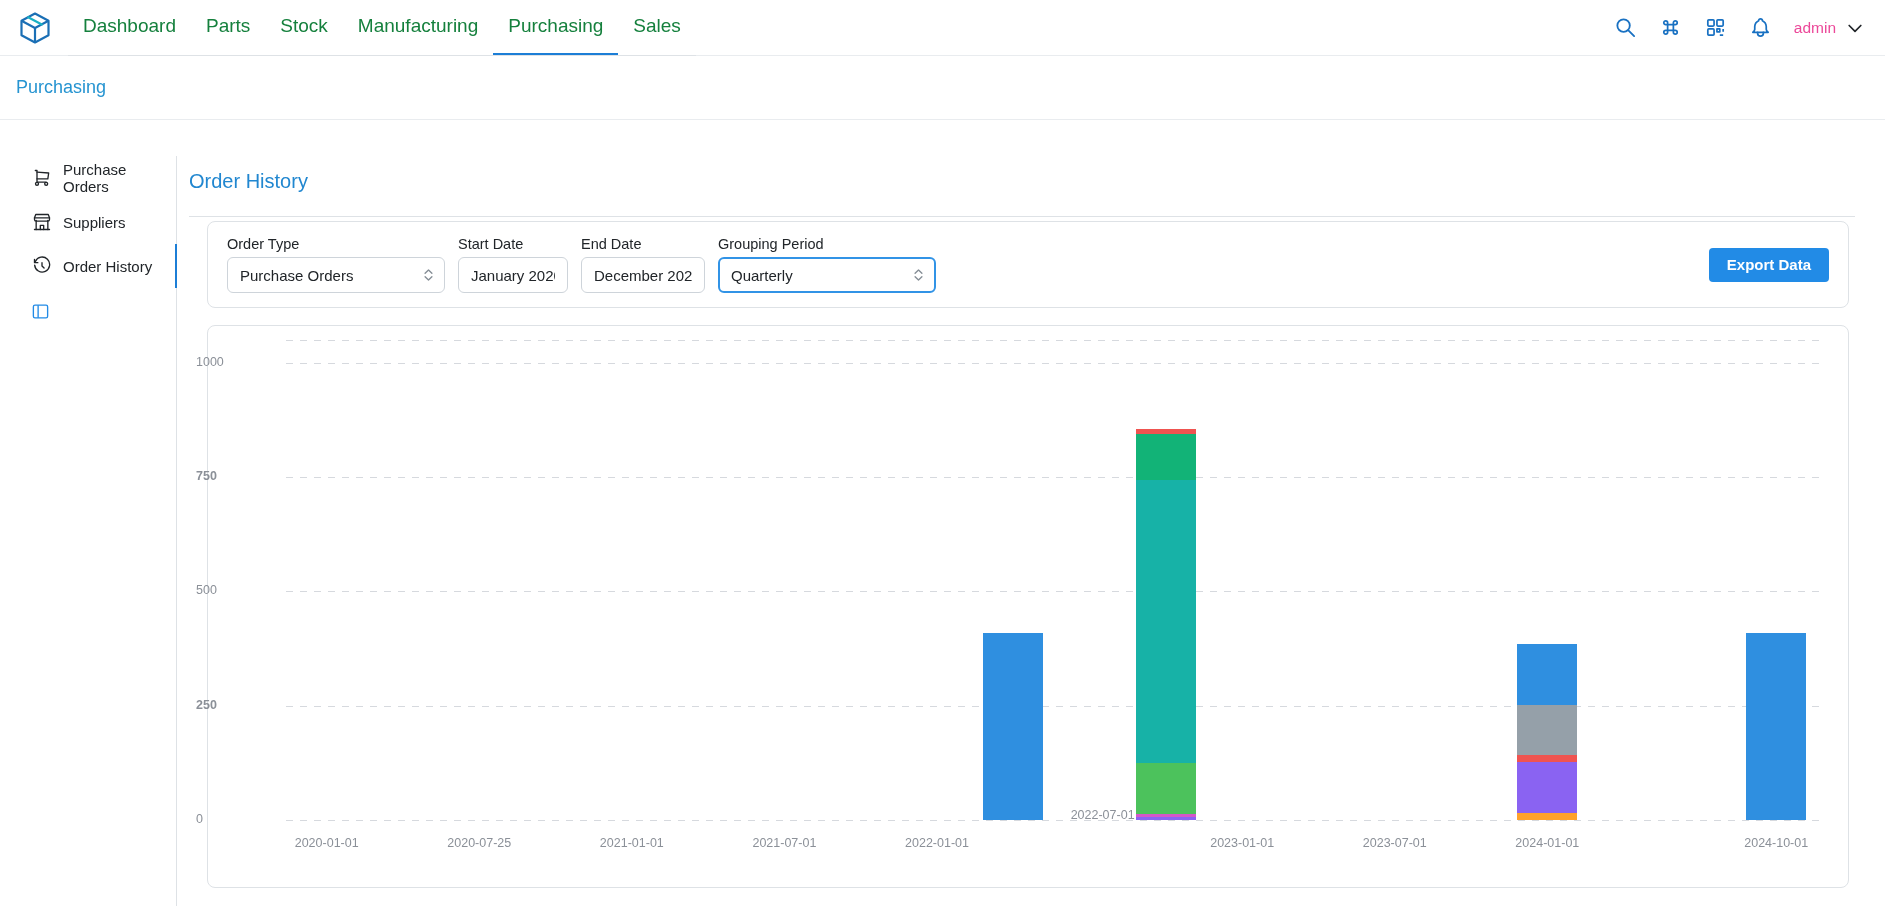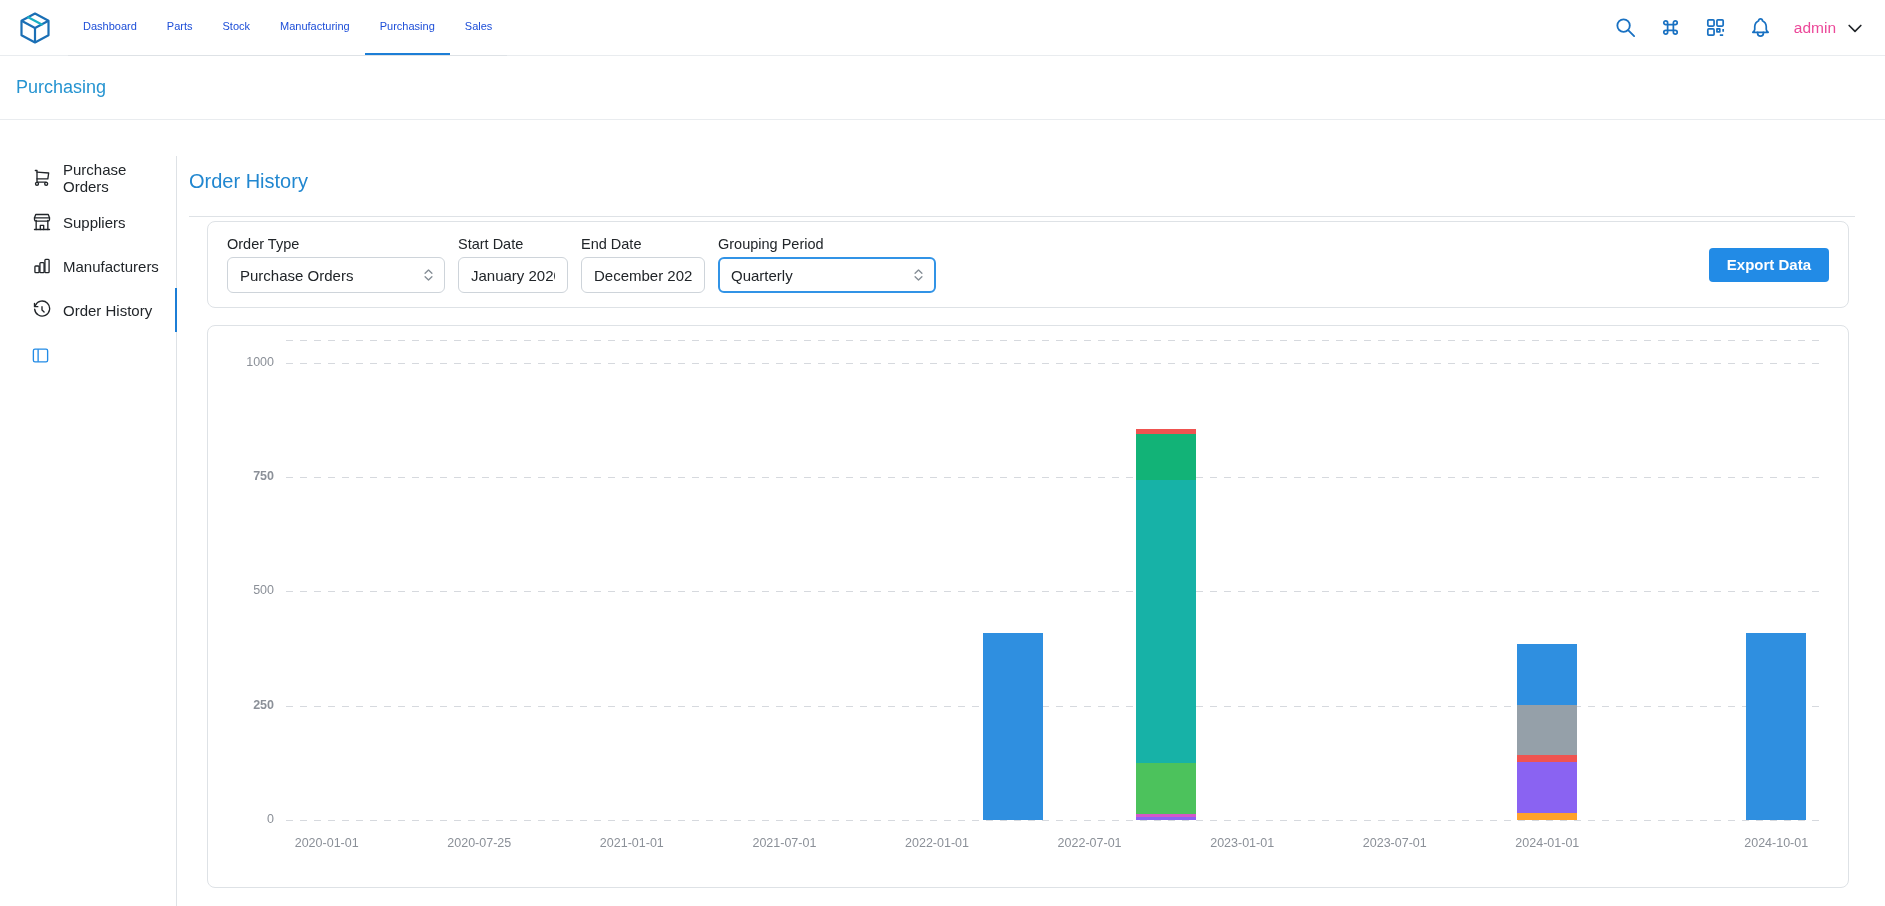--- a/index.html
+++ b/index.html
@@ -8,21 +8,21 @@
     width: 1885px; height: 906px; overflow: hidden;
     font-family: "Liberation Sans", sans-serif;
     background: #fff; color: #212529;
   }
   svg { display: block; }
 
   
   .topbar { height: 56px; display: flex; align-items: center; padding: 0 20px 0 12px; border-bottom: 1px solid #e9ecef; }
   .logo { width: 34px; height: 34px; margin: 0 16px 0 6px; flex-shrink: 0; cursor: pointer; }
   .tabs { display: flex; height: 56px; border-bottom: 1px solid #dee2e6; }
-  .tab { padding: 4px 15px; display: flex; align-items: center; font-size: 11px; cursor: pointer; border-bottom: 2px solid transparent; color: #1d4ed8; }
+  .tab { padding: 4px 15px; display: flex; align-items: center; font-size: 19px; cursor: pointer; border-bottom: 2px solid transparent; color: #15803d; }
   .tab[data-active="true"] { border-bottom-color: #1c7ed6; }
   .topbar-right { margin-left: auto; display: flex; align-items: center; gap: 22px; }
   .icon-btn { display: flex; align-items: center; cursor: pointer; color: #1971c2; }
   .user { display: flex; align-items: center; gap: 9px; color: #ec4899; font-size: 15.5px; cursor: pointer; }
 
   
   .breadcrumb-bar { height: 64px; display: flex; align-items: center; padding: 0 16px; border-bottom: 1px solid #e9ecef; }
   .breadcrumb { font-size: 18px; color: #2694d1; cursor: pointer; }
 
   
@@ -47,21 +47,21 @@
   .control .updown { position: absolute; right: 7px; top: 50%; transform: translateY(-50%); color: #868e96; display: flex; }
   .control.focused { border: 2px solid #3193e6; padding-left: 11px; }
   .w-ordertype { width: 218px; } .w-start { width: 110px; } .w-end { width: 124px; } .w-group { width: 218px; }
   .export-btn { margin-left: auto; height: 34px; padding: 0 18px; background: #228be6; color: #fff; border: none; border-radius: 4px; font-size: 15px; font-weight: 600; cursor: pointer; font-family: inherit; }
 
   
   .chart-card { margin-top: 17px; height: 563px; position: relative; }
   .plot { position: absolute; left: 78px; right: 26px; top: 14px; height: 480px; overflow: visible; }
   .gridline { position: absolute; left: 0; right: 0; height: 1px;
     background-image: repeating-linear-gradient(to right, #d6d9de 0, #d6d9de 7px, transparent 7px, transparent 14px); }
-  .y-tick { position: absolute; left: -90px; width: 78px; text-align: right; font-size: 12.5px; color: #8b9098; }
+  .y-tick { position: absolute; left: -90px; width: 78px; text-align: left; font-size: 12.5px; color: #8b9098; }
   .x-tick { position: absolute; width: 90px; text-align: center; font-size: 12.5px; color: #8b9098; }
   .bar-seg { position: absolute; }
 </style>
 </head>
 <body>
 
 <div class="topbar">
   <div class="logo">
     <svg viewBox="0 0 34 34" width="34" height="34">
       <polygon points="17,2.5 30.5,9.8 30.5,24.2 17,31.5 3.5,24.2 3.5,9.8" fill="none" stroke="#1a6fb5" stroke-width="2.2" stroke-linejoin="round"></polygon>
@@ -138,30 +138,20 @@
         <svg width="20" height="20" viewBox="0 0 24 24" fill="none" stroke="#212529" stroke-width="1.6" stroke-linecap="round" stroke-linejoin="round">
           <path d="M3 21h18"></path>
             <path d="M5 21V10"></path>
             <path d="M19 21V10"></path>
           <path d="M3 7l1.5-4h15L21 7"></path>
             <path d="M3 7h18v2a2 2 0 0 1-2 2H5a2 2 0 0 1-2-2z"></path>
           <path d="M10 21v-5h4v5"></path>
         </svg>
       </span>
       <span>Suppliers</span>
-    </div>
-    <div class="side-item" data-active="false">
-      <span>
-        <svg width="20" height="20" viewBox="0 0 24 24" fill="none" stroke="#212529" stroke-width="1.6" stroke-linecap="round" stroke-linejoin="round">
-          <rect x="3.5" y="12" width="5" height="8" rx="1"></rect>
-          <rect x="9.5" y="8" width="5" height="12" rx="1"></rect>
-          <rect x="15.5" y="4" width="5" height="16" rx="1"></rect>
-        </svg>
-      </span>
-      <span>Manufacturers</span>
     </div>
     <div class="side-item" data-active="true">
       <span>
         <svg width="20" height="20" viewBox="0 0 24 24" fill="none" stroke="#212529" stroke-width="1.6" stroke-linecap="round" stroke-linejoin="round">
           <path d="M12 8v4l2.5 2.5"></path>
           <path d="M3.2 11a9 9 0 1 0 .8-4.5"></path>
           <path d="M3 4v4h4"></path>
         </svg>
       </span>
       <span>Order History</span>
@@ -225,21 +215,21 @@
           <div class="gridline" style="top: 137.143px;"></div>
           <div class="y-tick" style="top: 129.143px; font-weight: bold;">750</div>
           <div class="gridline" style="top: 22.8571px;"></div>
           <div class="y-tick" style="top: 14.8571px;">1000</div>
           <div class="gridline" style="top: 0px;"></div>
           <div class="x-tick" style="left: -4.31126px; top: 496px;">2020-01-01</div>
           <div class="x-tick" style="left: 148.272px; top: 496px;">2020-07-25</div>
           <div class="x-tick" style="left: 300.854px; top: 496px;">2021-01-01</div>
           <div class="x-tick" style="left: 453.437px; top: 496px;">2021-07-01</div>
           <div class="x-tick" style="left: 606.02px; top: 496px;">2022-01-01</div>
-          <div class="x-tick" style="left: 758.603px; top: 496px;">2022-07-01</div>
+          <div class="x-tick" style="left: 758.603px; top: 468px; text-align: right;">2022-07-01</div>
           <div class="x-tick" style="left: 911.185px; top: 496px;">2023-01-01</div>
           <div class="x-tick" style="left: 1063.77px; top: 496px;">2023-07-01</div>
           <div class="x-tick" style="left: 1216.35px; top: 496px;">2024-01-01</div>
           <div class="x-tick" style="left: 1445.23px; top: 496px;">2024-10-01</div>
           <div class="bar-seg" style="left: 697.311px; width: 60px; top: 292.571px; height: 187.429px; background: rgb(47, 143, 224);"></div>
           <div class="bar-seg" style="left: 849.894px; width: 60px; top: 476.8px; height: 3.2px; background: rgb(138, 99, 242);"></div>
           <div class="bar-seg" style="left: 849.894px; width: 60px; top: 473.6px; height: 3.2px; background: rgb(212, 87, 200);"></div>
           <div class="bar-seg" style="left: 849.894px; width: 60px; top: 423.314px; height: 50.2857px; background: rgb(76, 194, 92);"></div>
           <div class="bar-seg" style="left: 849.894px; width: 60px; top: 139.886px; height: 283.429px; background: rgb(23, 178, 167);"></div>
           <div class="bar-seg" style="left: 849.894px; width: 60px; top: 94.1714px; height: 45.7143px; background: rgb(18, 179, 119);"></div>

